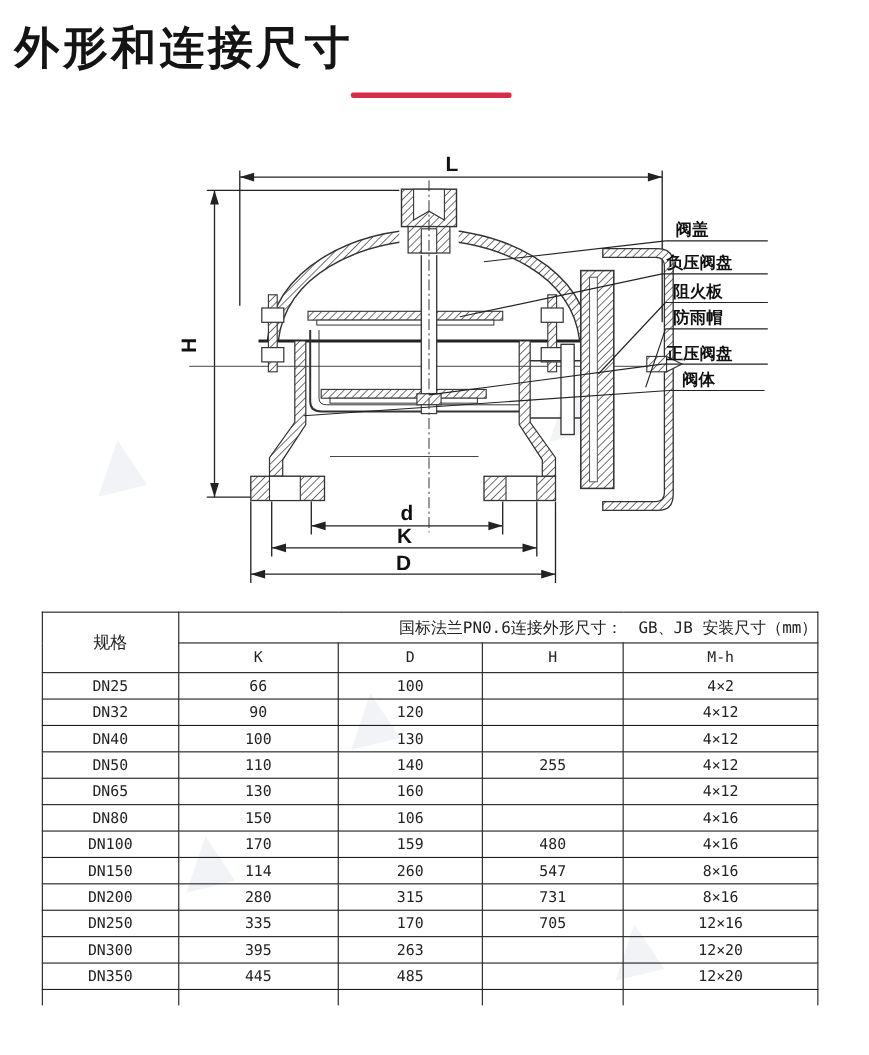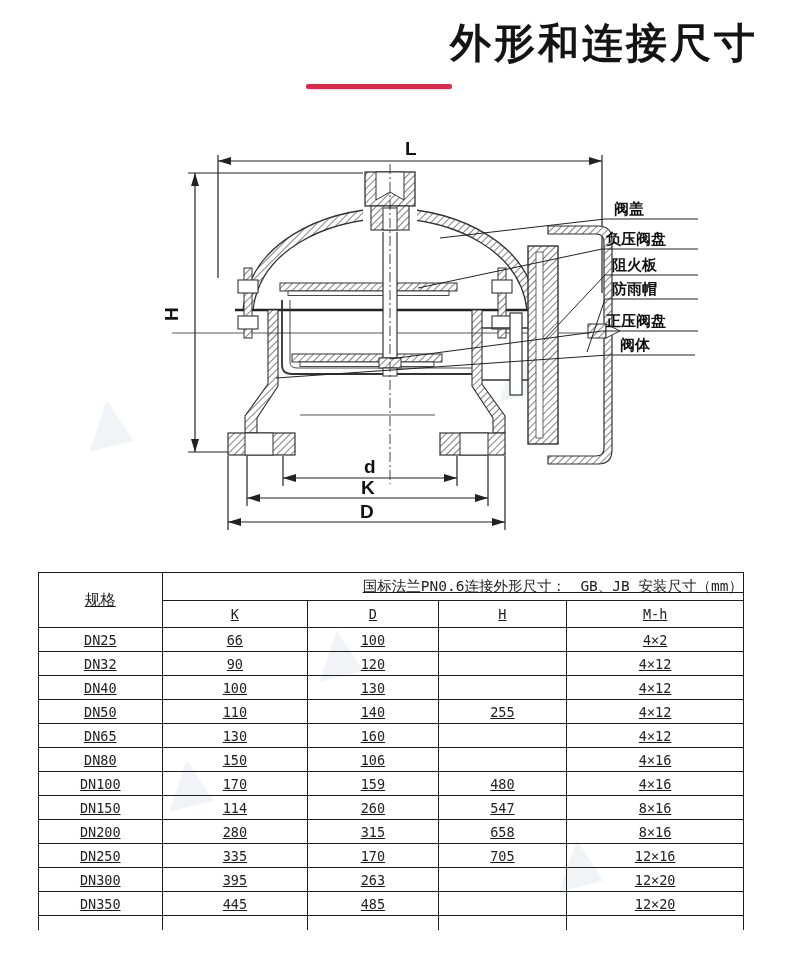--- a/index.html
+++ b/index.html
@@ -2,36 +2,36 @@
 <html><head>
 <meta charset="utf-8">
 <style>
   html,body{margin:0;padding:0;}
   body{
     width:790px;height:959px;overflow:hidden;position:relative;
     background:#ffffff;color:#1a1a1a;
     font-family:"Liberation Sans",sans-serif;
   }
   
-  .title-wrap{position:absolute;top:16px;left:0;width:758px;text-align:right;}
+  .title-wrap{position:absolute;top:16px;left:0;width:758px;text-align:left;padding-left:13px;}
   .title-wrap h1{
     margin:0;font-size:41px;font-weight:800;letter-spacing:3px;color:#141414;
     font-family:"Liberation Sans",sans-serif;
   }
   .title-bar{width:146px;height:4.5px;border-radius:2px;margin:13px auto 0 auto;background:#d92b4a;}
   
   .wm{position:absolute;font-size:78px;color:rgba(120,140,175,0.10);
       transform:rotate(-14deg) skewX(-8deg);pointer-events:none;line-height:1;}
   
   .drawing{position:absolute;left:150px;top:128px;width:560px;height:440px;}
   .drawing svg{display:block;}
   text.dim{font-family:"Liberation Sans",sans-serif;font-weight:700;font-size:19px;fill:#111;}
   text.part{font-family:"Liberation Sans",sans-serif;font-weight:700;font-size:15px;fill:#111;}
   
-  .spec-table{position:absolute;left:38px;top:572px;text-decoration:underline;}
+  .spec-table{position:absolute;left:38px;top:556px;}
   table{border-collapse:collapse;table-layout:fixed;width:706px;
         font-family:"DejaVu Sans Mono","Liberation Mono",monospace;color:#222;}
   th,td{border:1.5px solid #1d1d1d;text-align:center;vertical-align:middle;
         padding:0;font-weight:400;font-size:13.5px;white-space:pre;}
   th.group{font-size:14.5px;height:27px;text-align:right;}
   th.sub{height:26px;}
   th.spec{font-size:15.5px;}
   td{height:23px;}
   tr.partial td{border-bottom:none;height:14px;}
   .c0{width:123px}.c1{width:145px}.c2{width:130px}.c3{width:128px}.c4{width:176px}
@@ -258,21 +258,21 @@
     <td>DN150</td>
     <td>114</td>
     <td>260</td>
     <td>547</td>
     <td>8×16</td>
   </tr>
   <tr>
     <td>DN200</td>
     <td>280</td>
     <td>315</td>
-    <td>658</td>
+    <td>731</td>
     <td>8×16</td>
   </tr>
   <tr>
     <td>DN250</td>
     <td>335</td>
     <td>170</td>
     <td>705</td>
     <td>12×16</td>
   </tr>
   <tr>

